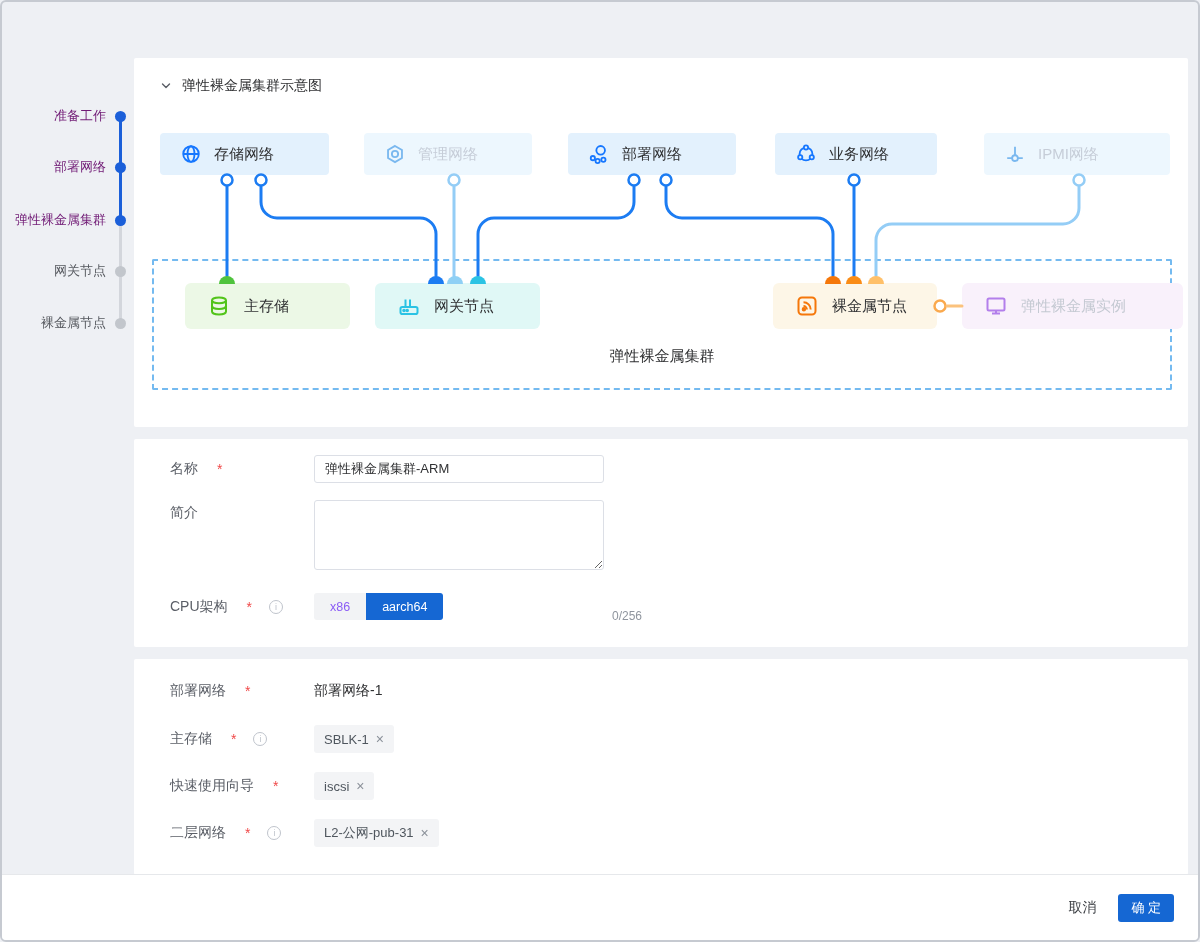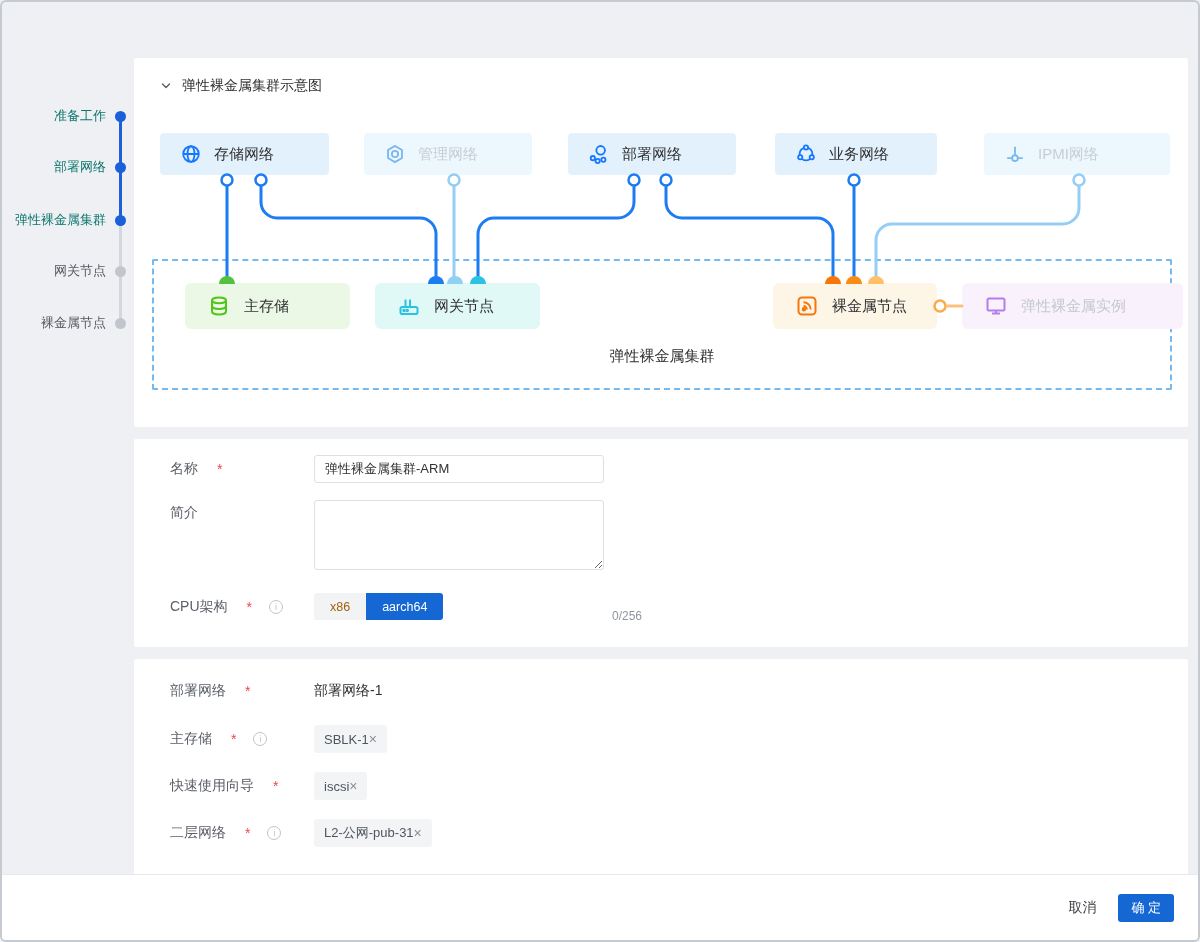--- a/index.html
+++ b/index.html
@@ -15,21 +15,21 @@
               justify-content:center; cursor:pointer; }
   .topbar-title { margin-left:4px; font-size:14px; color:#303133; font-weight:500; }
 
   
   .stepper { position:absolute; left:0; top:36px; width:132px; height:400px; }
   .step-rail { position:absolute; left:117px; width:3px; }
   .rail-blue { top:78px; height:104px; background:#1b5fd9; }
   .rail-gray { top:182px; height:103px; background:#d3d6dc; }
   .step-item { position:absolute; left:0; width:104px; text-align:right; font-size:13px;
                line-height:16px; cursor:pointer; }
-  .step-item.s-done, .step-item.s-current { color:#0f766e; font-weight:500; }
+  .step-item.s-done, .step-item.s-current { color:#701a75; font-weight:500; }
   .step-item.s-pending { color:#55585e; font-weight:400; }
   .step-dot { position:absolute; left:113px; width:11px; height:11px; border-radius:50%; }
   .dot-blue { background:#1b5fd9; }
   .dot-gray { background:#c2c6cc; }
 
   
   .card { position:absolute; background:#fff; border-radius:2px; }
   .card1 { left:132px; top:56px; width:1054px; height:369px; }
   .card2 { left:132px; top:437px; width:1054px; height:208px; }
   .card3 { left:132px; top:657px; width:1054px; height:216px; }
@@ -74,27 +74,27 @@
             font-style:normal; cursor:pointer; }
   .text-input { width:290px; height:28px; border:1px solid #dcdfe6; border-radius:3px;
                 padding:0 10px; font-size:13px; color:#303133; outline:none;
                 font-family:"Liberation Sans","DejaVu Sans",sans-serif; }
   .desc-area { width:290px; height:70px; border:1px solid #dcdfe6; border-radius:3px;
                padding:6px 10px; font-size:13px; color:#303133; outline:none;
                font-family:"Liberation Sans","DejaVu Sans",sans-serif; }
   .counter { font-size:12px; color:#8f959e; margin-left:8px; align-self:flex-end; }
   .seg-group { display:flex; }
   .seg-btn { height:27px; padding:0 16px; font-size:12.5px; display:flex; align-items:center;
-             cursor:pointer; background:#f2f3f5; color:#a16207; border:none; }
+             cursor:pointer; background:#f2f3f5; color:#8b5cf6; border:none; }
   .seg-btn:first-child { border-radius:3px 0 0 3px; }
   .seg-btn:last-child { border-radius:0 3px 3px 0; }
   .seg-selected { background:#1567d3; color:#fff; font-weight:500; }
   .plain-value { font-size:14px; color:#303133; }
   .chip { height:28px; background:#f3f4f6; border-radius:3px; display:inline-flex;
-          align-items:center; padding:0 10px; font-size:13px; color:#4f565e; gap:0;text-align:right; }
+          align-items:center; padding:0 10px; font-size:13px; color:#4f565e; gap:7px;text-align:right; }
   .chip .x { color:#8a9099; font-size:14px; cursor:pointer; line-height:1; }
 
   
   .footer { position:absolute; left:0; right:0; bottom:0; height:66px; background:#fff;
             border-top:1px solid #e6e8eb; display:flex; align-items:center;
             justify-content:flex-end; padding-right:24px; gap:22px; z-index:5; }
   .btn-cancel { background:none; border:none; font-size:14px; color:#3a3d42; cursor:pointer;
                 font-family:inherit; }
   .btn-confirm { background:#1567d3; border:none; color:#fff; font-size:13px; height:28px;
                  padding:0 13px; border-radius:3px; cursor:pointer; font-family:inherit; }

